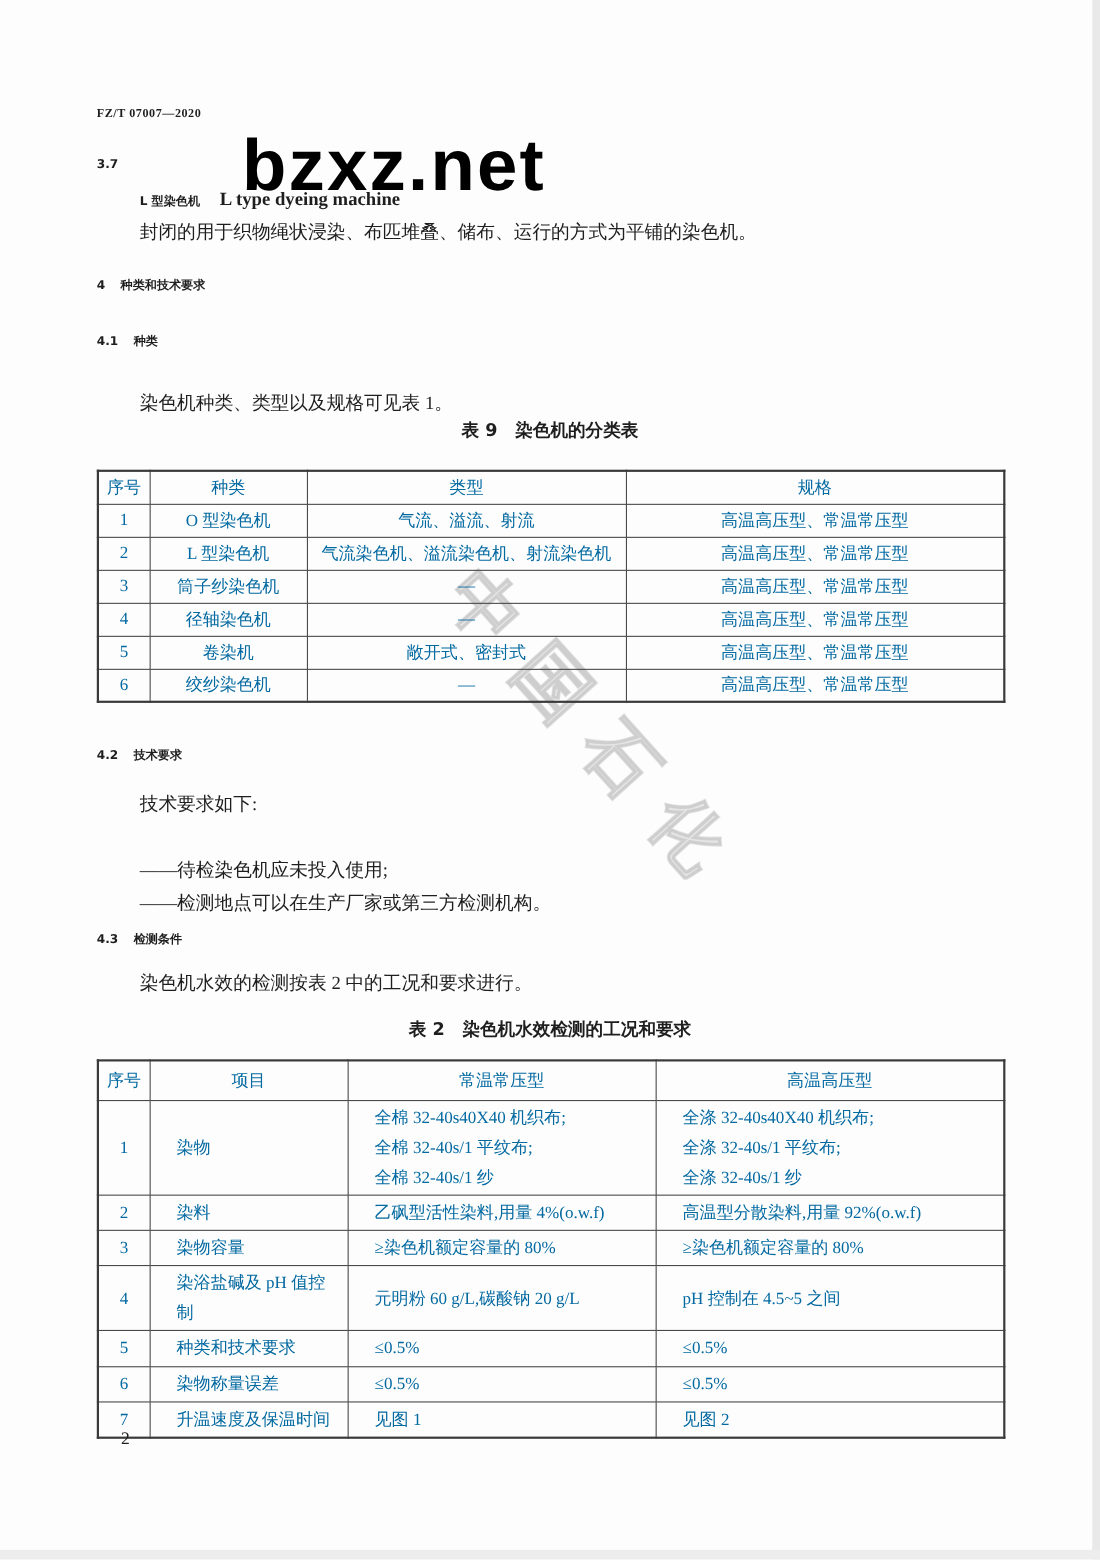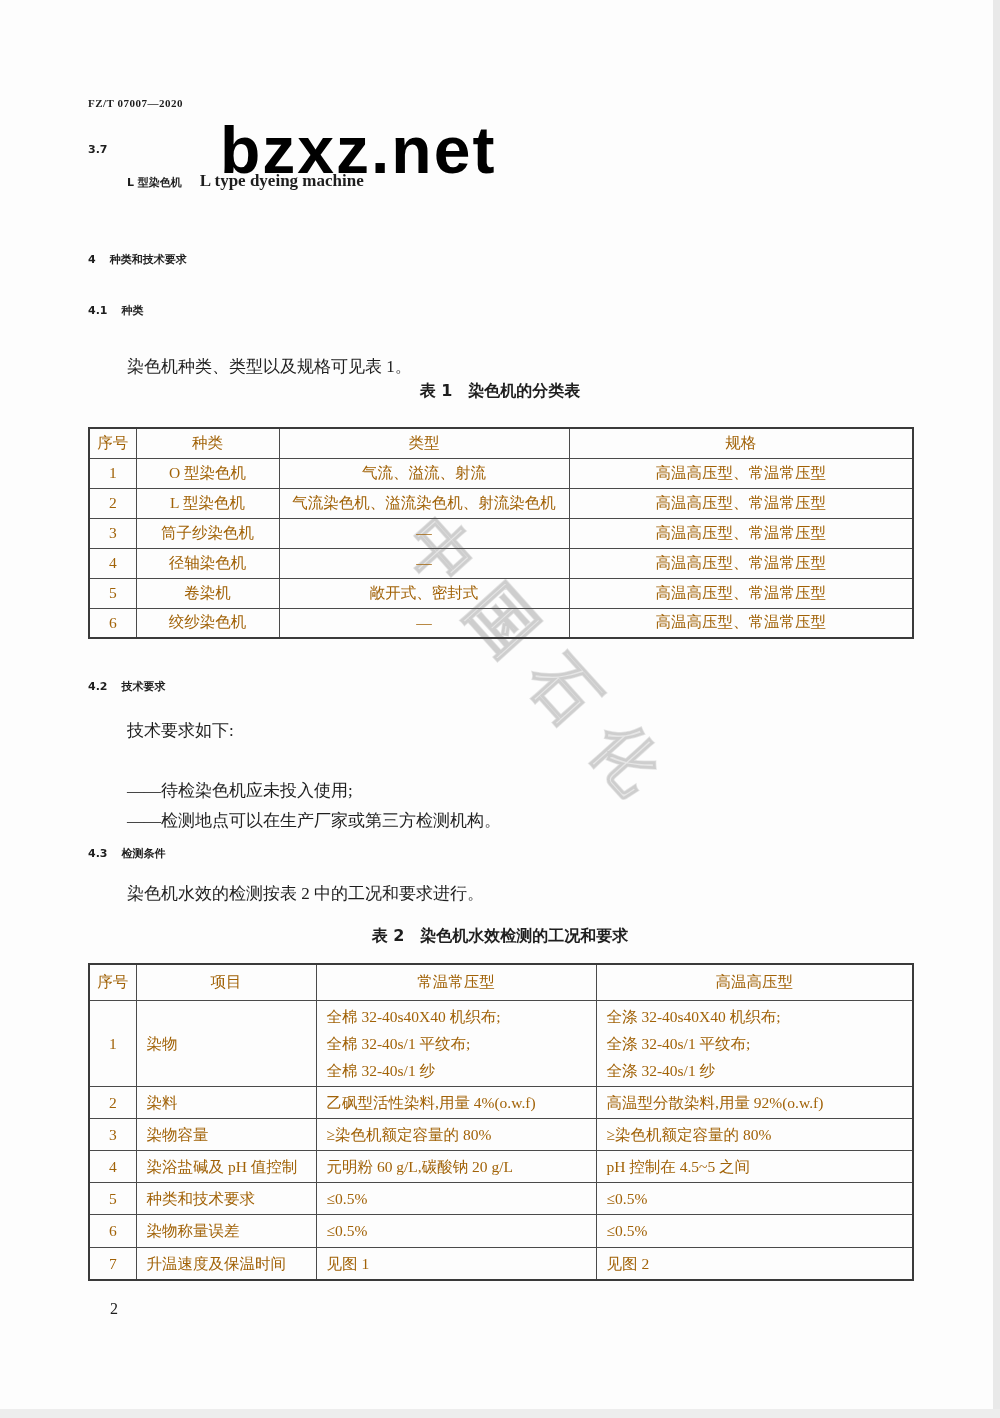--- a/index.html
+++ b/index.html
@@ -47,66 +47,67 @@
   .caption {
     left:88px; width:824px; text-align:center;
     font-family:"DejaVu Sans","Liberation Sans",sans-serif;
     font-weight:bold; font-size:16px;
   }
   .caption .t { margin-left:16px; }
 
   table {
     border-collapse:collapse; table-layout:fixed;
     width:824px; background:transparent;
-    font-size:15.5px; color:#a16207;
+    font-size:15.5px; color:#0369a1;
   }
   table { border:2px solid #3a3a3a; }
   th,td { border:1px solid #4a4a4a; padding:2px 6px; overflow:hidden; }
   th { font-weight:normal; text-align:center; }
 
   .t1 { left:88px; top:427px; }
   .t1 thead tr { height:30px; }
   .t1 tbody tr { height:30px; }
   .t1 td { text-align:center; }
 
   .t2 { left:88px; top:963px; }
   .t2 thead tr { height:36px; }
   .t2 tbody tr { height:29px; }
   .t2 tbody tr:first-child { height:86px; }
-  .t2 td { text-align:left; padding-left:10px; white-space:pre-line; line-height:1.75; }
+  .t2 td { text-align:left; padding-left:24px; white-space:pre-line; line-height:1.75; }
   .t2 td:first-child { text-align:center; padding-left:6px; }
 
   .page-num { left:110px; top:1300px; font-size:16px; }
 </style>
 </head>
 <body>
 
 <div class="page">
 
   <div class="abs wm-top">bzxz.net</div>
   <div class="abs wm-diag">中国石化</div>
 
   <div class="abs z doc-code">FZ/T 07007—2020</div>
 
   <div class="abs z hd" style="left:88px; top:143px;">3.7</div>
   <div class="abs z term-line">
     <span class="hd">L 型染色机</span><span class="en">L type dyeing machine</span>
   </div>
+  <div class="abs z body-text" style="left:127px; top:200px;">封闭的用于织物绳状浸染、布匹堆叠、储布、运行的方式为平铺的染色机。</div>
 
   <div class="abs z hd" style="left:88px; top:252px;">
     <span>4</span><span class="t">种类和技术要求</span>
   </div>
 
   <div class="abs z hd" style="left:88px; top:303px;">
     <span>4.1</span><span class="t">种类</span>
   </div>
   <div class="abs z body-text" style="left:127px; top:356px;">染色机种类、类型以及规格可见表 1。</div>
 
   <div class="abs z caption" style="top:381px;">
-    <span>表 1</span><span class="t">染色机的分类表</span>
+    <span>表 9</span><span class="t">染色机的分类表</span>
   </div>
 
   <table class="abs z t1">
     <colgroup>
         <col style="width:47px">
         <col style="width:143px">
         <col style="width:290px">
         <col style="width:344px">
       </colgroup>
     <thead>

